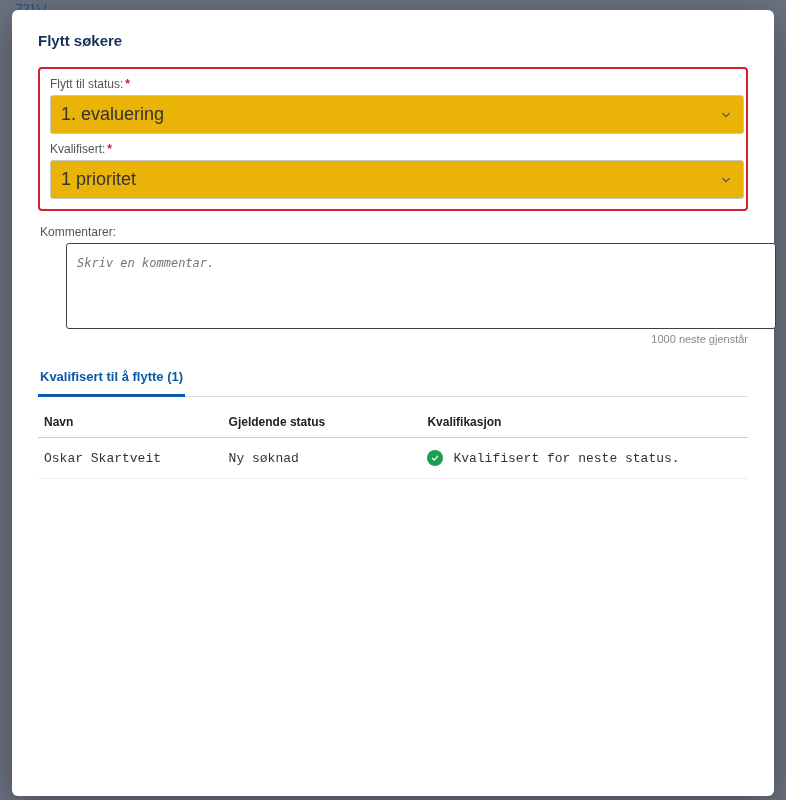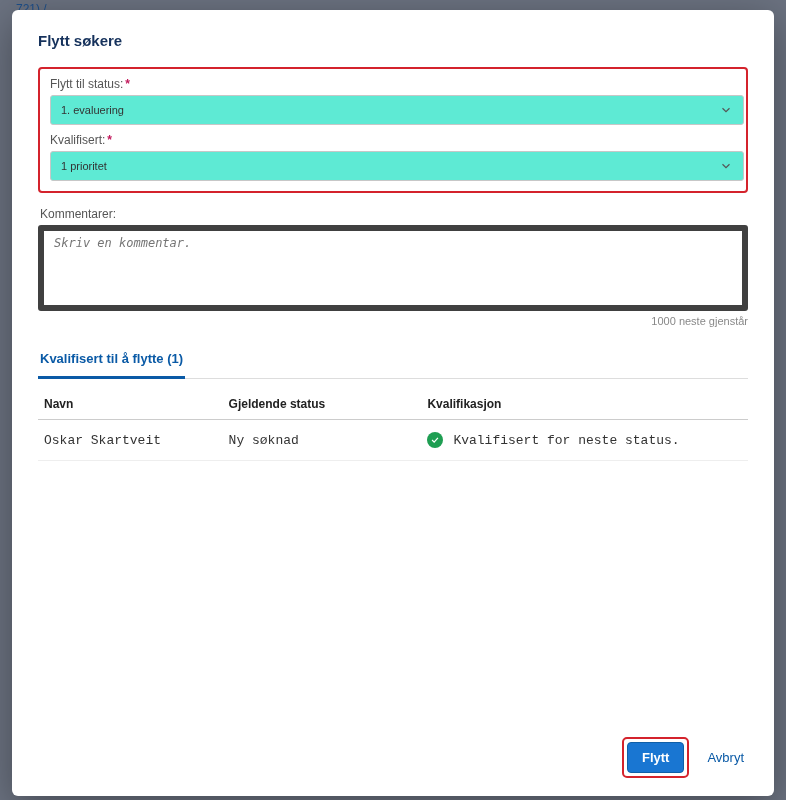--- a/index.html
+++ b/index.html
@@ -53,51 +53,52 @@
     color: #555;
     font-size: 12px;
     margin-bottom: 4px;
     display: block;
   }
   .req { color: #c2185b; font-weight: 700; margin-left: 2px; }
   .select {
     width: 100%;
     border: 1px solid #c7c7c7;
     border-radius: 3px;
-    background: #5eead4;
+    background: #eab308;
     padding: 8px 34px 8px 10px;
-    font-size: 11px;
+    font-size: 18px;
     color: #333;
     position: relative;
     cursor: pointer;
     margin-bottom: 8px;
   }
   .select:last-child { margin-bottom: 0; }
   .select .chev {
     position: absolute;
     right: 10px; top: 50%;
     transform: translateY(-50%);
   }
   .chev svg { width: 14px; height: 14px; display: block; }
   .comments-label {
     color: #555;
     font-size: 12px;
     margin: 6px 0 4px 2px;
   }
   .textarea {
     width: 100%;
     min-height: 86px;
-    border: 6px solid #404040;
+    border: 1px solid #404040;
     border-radius: 3px;
-    padding: 5px 10px;
+    padding: 12px 10px;
     font-size: 12px;
     color: #999;
     font-style: italic;
     resize: none;
     background: #fff;
+    margin-left: 28px;
   }
   .char-remaining {
     text-align: right;
     color: #888;
     font-size: 11px;
     margin-top: 4px;
   }
   .tabs {
     margin-top: 18px;
     border-bottom: 1px solid #ddd;
@@ -238,20 +239,14 @@
                   <polyline points="5 12 10 17 19 7"></polyline>
                 </svg>
             </span>
             <span>Kvalifisert for neste status.</span>
           </div>
         </td>
       </tr>
     </tbody>
   </table>
 
-  <div class="footer">
-    <span class="btn-primary-wrap">
-      <button class="btn-primary">Flytt</button>
-    </span>
-    <button class="btn-link">Avbryt</button>
-  </div>
 
 </div>
 
 </body></html>

